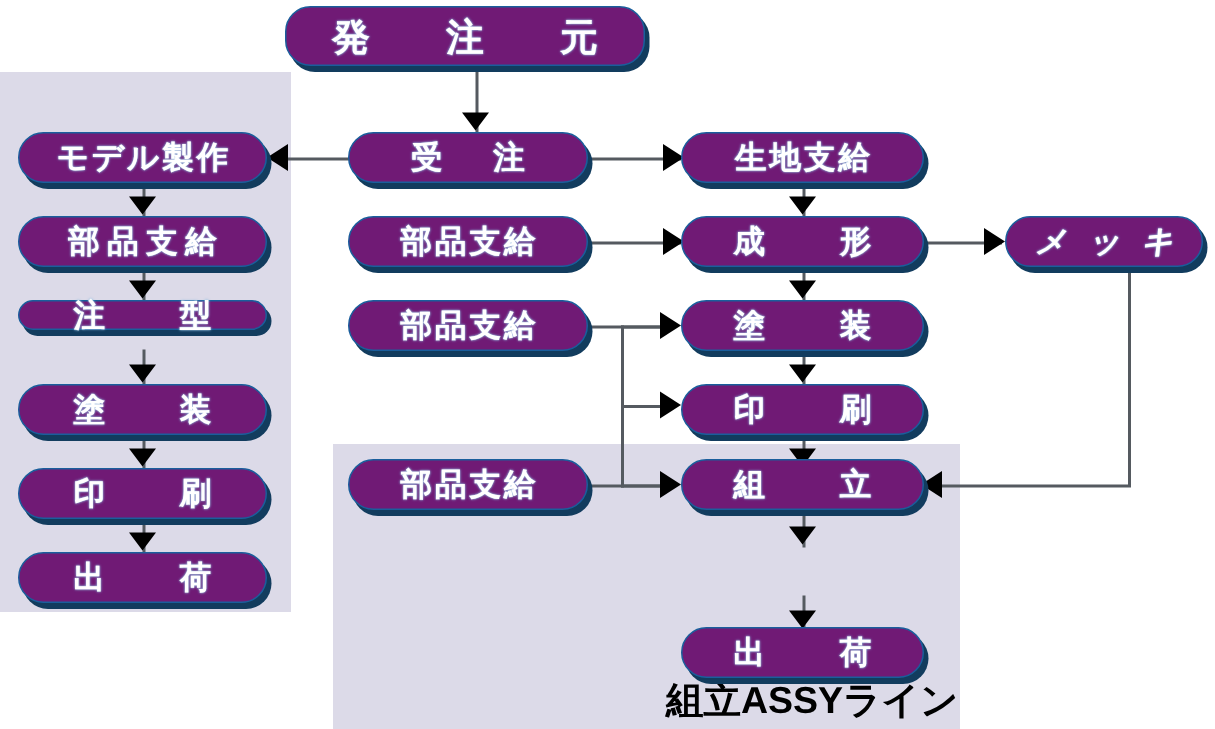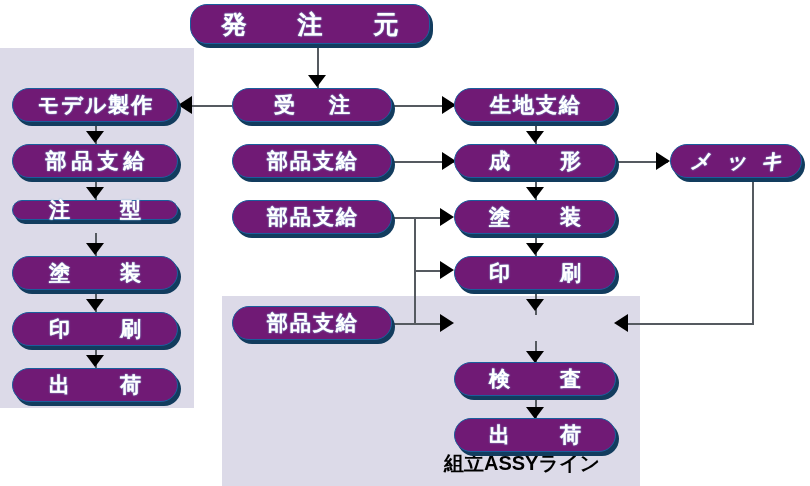--- a/index.html
+++ b/index.html
@@ -24,21 +24,21 @@
     color: #000000;
     font-size: 19px;
     font-weight: bold;
     letter-spacing: 7px;
     white-space: nowrap;
     text-align: center;
   }
   .panel-caption {
     position: absolute;
     color: #000000;
-    font-size: 20px;
+    font-size: 25px;
     font-weight: bold;
     white-space: nowrap;
   }
   
   .node {
     position: absolute;
     box-sizing: border-box;
     border-radius: 17px;
     background: #701a75;
     border: 1px solid #1a5e9c;
@@ -180,18 +180,18 @@
   <div class="node mid-space" style="left:670px; top:144px; width:132px; height:34px;font-style:italic;">メッキ</div>
 
   <div class="node tight" style="left:232px; top:200px; width:160px; height:34px;">部品支給</div>
 
   <div class="node wide-space" style="left:454px; top:200px; width:162px; height:34px;">塗 装</div>
 
   <div class="node wide-space" style="left:454px; top:256px; width:162px; height:34px;">印 刷</div>
 
   <div class="node tight" style="left:232px; top:306px; width:160px; height:34px;">部品支給</div>
 
+  <div class="node wide-space" style="left:454px; top:306px; width:162px; height:34px;">組 立</div>
 
-  <div class="node wide-space" style="left:454px; top:362px; width:162px; height:34px;">検 査</div>
 
   <div class="node wide-space" style="left:454px; top:418px; width:162px; height:34px;">出 荷</div>
 
 </div>
 
 </body></html>

